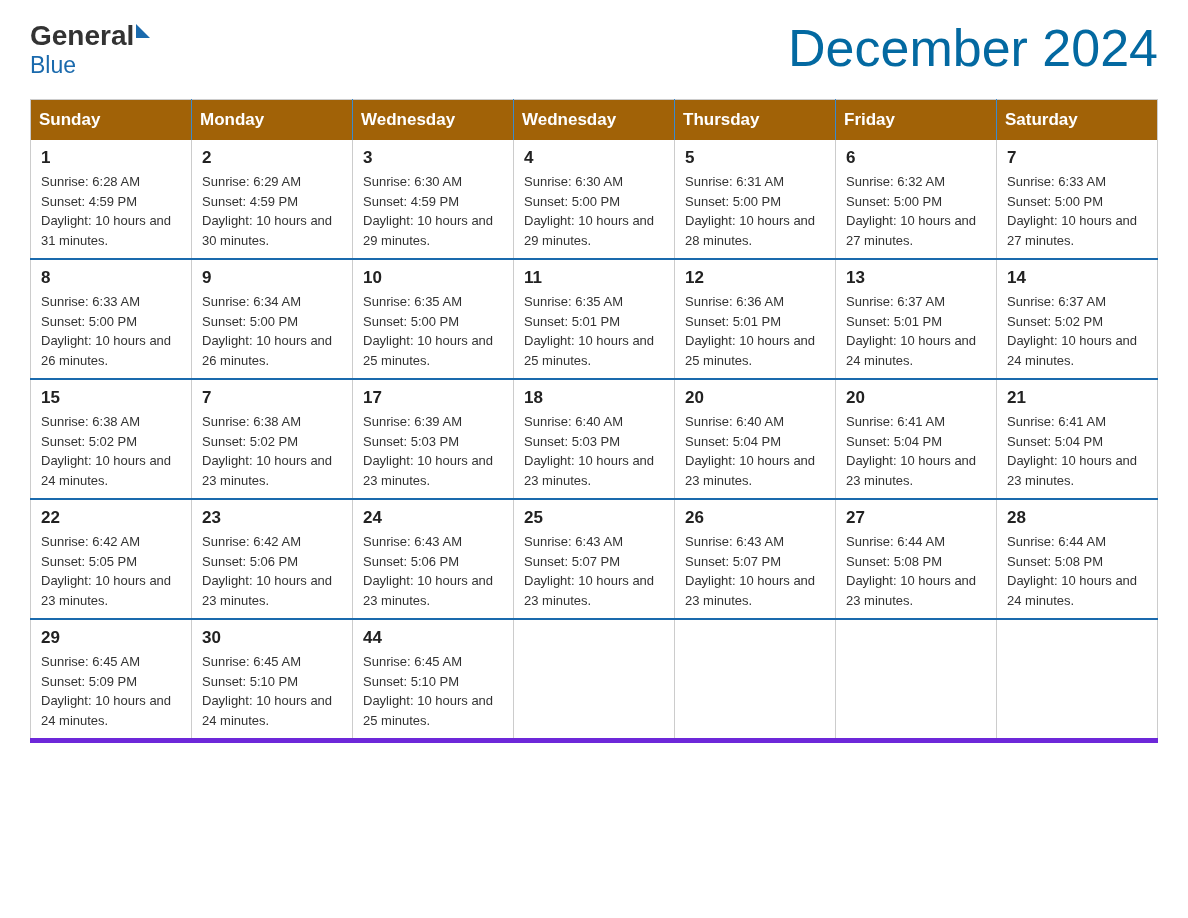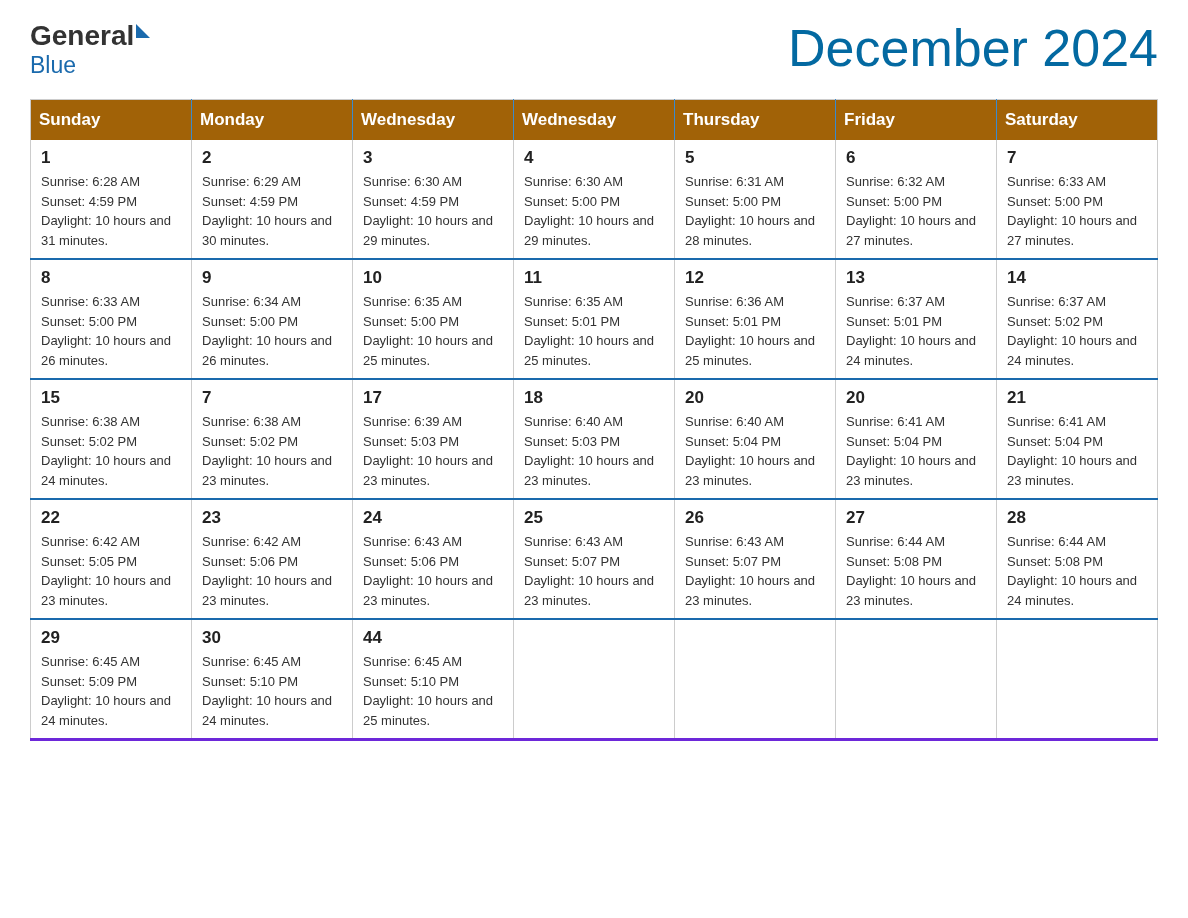--- a/index.html
+++ b/index.html
@@ -84,21 +84,21 @@
       padding: 8px 10px;
       border-right: 1px solid #cccccc;
       border-bottom: 2px solid #1a6aad;
       width: 14.28%;
       min-height: 100px;
     }
     .calendar tbody tr td:last-child {
       border-right: none;
     }
     .calendar tbody tr:last-child td {
-      border-bottom: 3px solid #6d28d9;
+      border-bottom: 5px solid #6d28d9;
       margin-top: 32px;
     }
     .day-number {
       font-size: 17px;
       font-weight: bold;
       color: #222222;
       margin-bottom: 4px;
       display: block;
     }
     .day-info {

